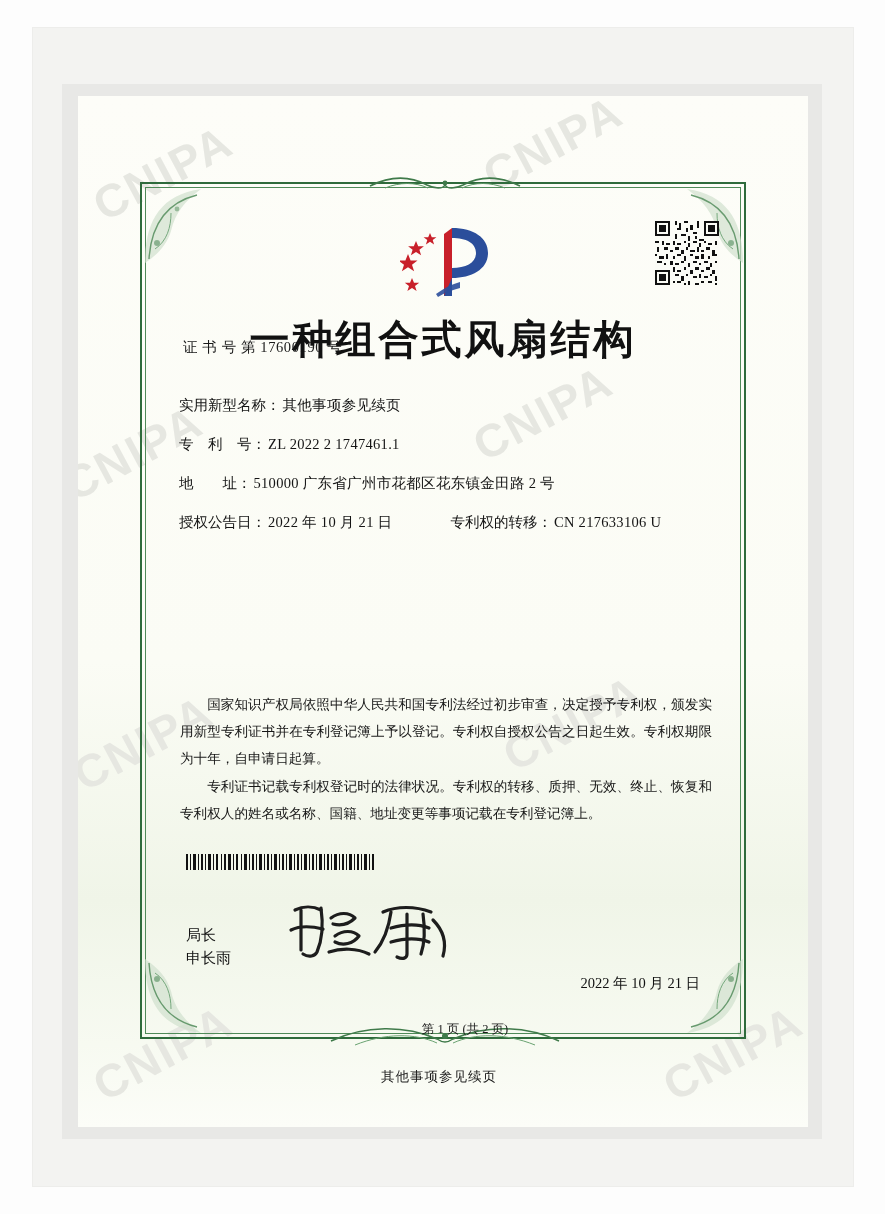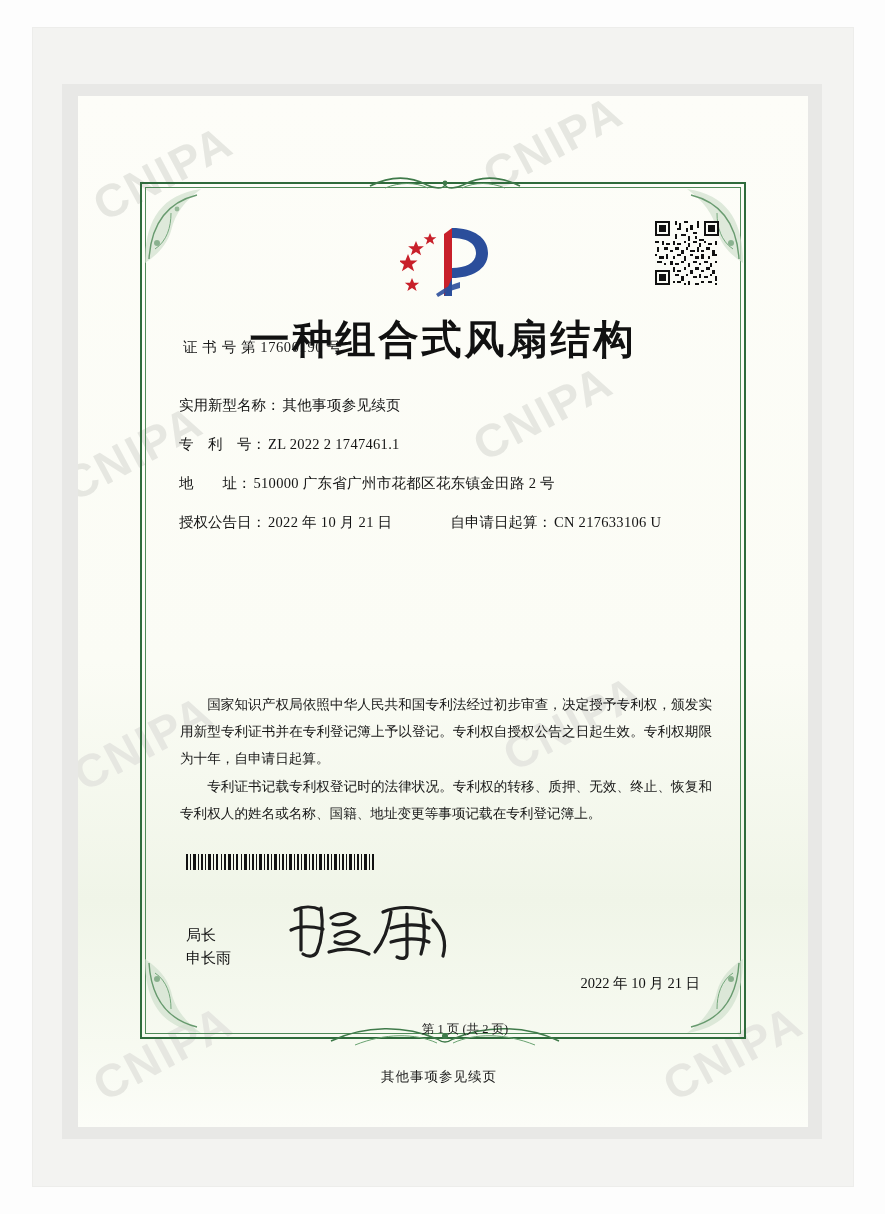--- a/index.html
+++ b/index.html
@@ -410,21 +410,21 @@
         <span class="field-value">ZL 2022 2 1747461.1</span>
       </div>
       <div class="field-row">
         <span class="field-label">地        址：</span>
         <span class="field-value">510000 广东省广州市花都区花东镇金田路 2 号</span>
       </div>
       <div class="field-row two-col">
         <span class="field-label">授权公告日：</span>
         <span class="field-value">2022 年 10 月 21 日</span>
         <span class="field-sep"></span>
-        <span class="field-label">自申请日起算：</span>
+        <span class="field-label">专利权的转移：</span>
         <span class="field-value">CN 217633106 U</span>
       </div>
     </div>
 
     <div class="body-text">
       <p>国家知识产权局依照中华人民共和国专利法经过初步审查，决定授予专利权，颁发实用新型专利证书并在专利登记簿上予以登记。专利权自授权公告之日起生效。专利权期限为十年，自申请日起算。</p>
       <p>专利证书记载专利权登记时的法律状况。专利权的转移、质押、无效、终止、恢复和专利权人的姓名或名称、国籍、地址变更等事项记载在专利登记簿上。</p>
     </div>
 
     <svg class="barcode" viewBox="0 0 190 16" shape-rendering="crispEdges">

